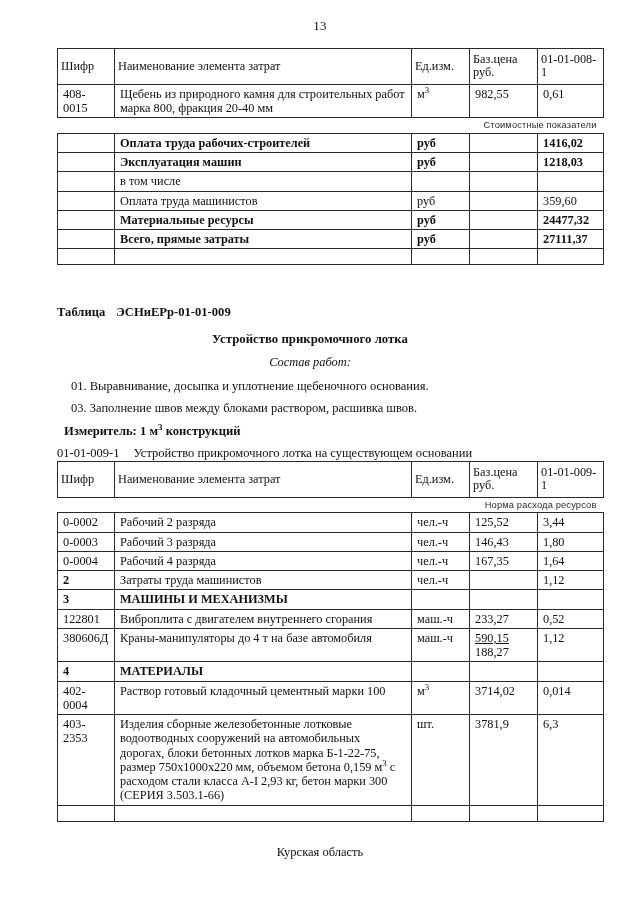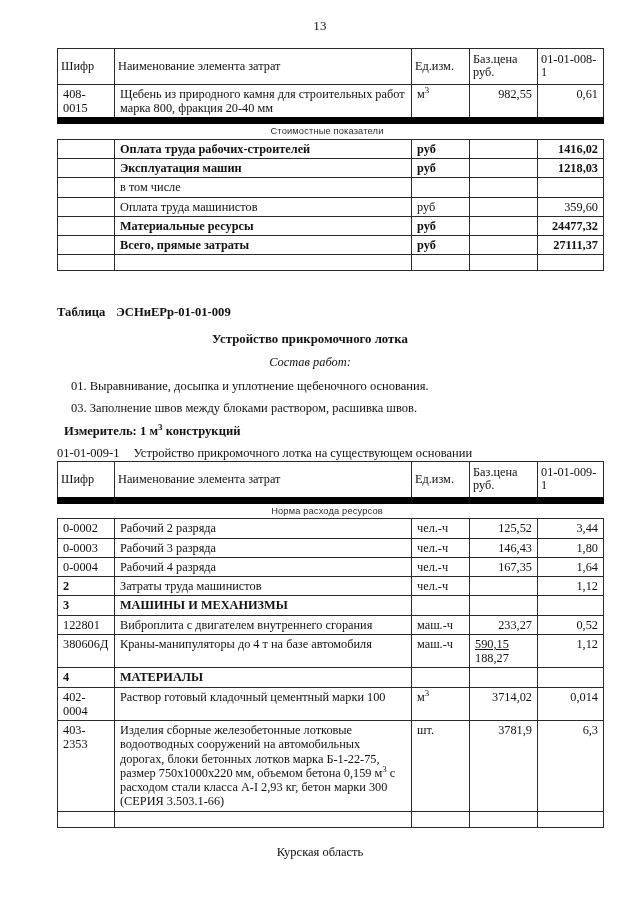--- a/index.html
+++ b/index.html
@@ -57,32 +57,32 @@
   .hdr td {
     text-align: left;
     vertical-align: middle;
     padding: 4px 3px;
     font-size: 12.3px;
   }
   .hdr td.tall { line-height: 1.08; }
 
   .sub-label-row td {
     border: none;
-    border-top: 7px solid #000000;
+    border-top: 1px solid #000000;
     border-bottom: 1px solid #2a2a2a;
-    text-align: center;
+    text-align: right;
     font-family: "Liberation Sans", sans-serif;
     font-size: 9.3px;
     color: #2c2c2c;
     padding: 2px 7px 2px 0;
     letter-spacing: 0.15px;
   }
 
   .c-center { text-align: left; }
-  .c-right  { text-align: right; }
+  .c-right  { }
   .bold     { font-weight: bold; }
   .nb-left   { border-left: none; }
   .nb-right  { border-right: none; }
   .nb-top    { border-top: none; }
   .nb-bottom { border-bottom: none; }
 
   .sup { font-size: 0.72em; vertical-align: super; line-height: 0; }
 
   .underline-val { text-decoration: underline; }
 

